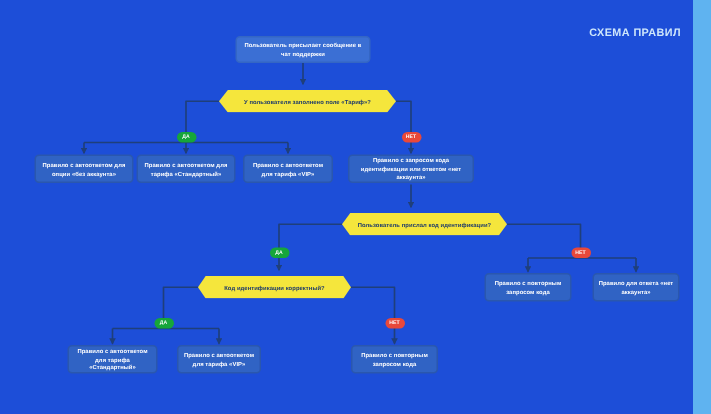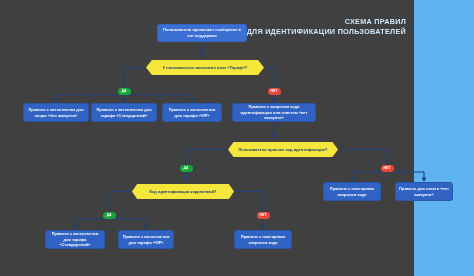--- a/index.html
+++ b/index.html
@@ -8,23 +8,23 @@
   }
   body {
     width: 474px;
     height: 276px;
     overflow: hidden;
     font-family: "Liberation Sans", sans-serif;
     background: #5fb3f0;
   }
   #canvas {
     position: relative;
-    width: 414px;
+    width: 462px;
     height: 276px;
-    background: #404040;
+    background: #1d4ed8;
   }
   #connectors {
     position: absolute;
     left: 0;
     top: 0;
     width: 474px;
     height: 276px;
     pointer-events: none;
   }
   .title {
@@ -131,21 +131,20 @@
       <path d="M75,219 L146,219"></path>
       <path d="M75,219 L75,229" marker-end="url(#arrow)"></path>
       <path d="M146,219 L146,229" marker-end="url(#arrow)"></path>
 
       <path d="M234,191.5 L263,191.5 L263,229" marker-end="url(#arrow)"></path>
     </g>
   </svg>
 
   <div class="title">
     <span>Схема правил</span>
-    <span class="line2">для идентификации пользователей</span>
   </div>
 
   <div class="node box start" style="left:157px; top:24px; width:90px; height:18px;">
     <span>Пользователь присылает сообщение в чат поддержки</span>
   </div>
 
   <div class="node hex" style="left:146px; top:60px; width:118px; height:15px;">
     <span>У пользователя заполнено поле «Тариф»?</span>
   </div>
 

